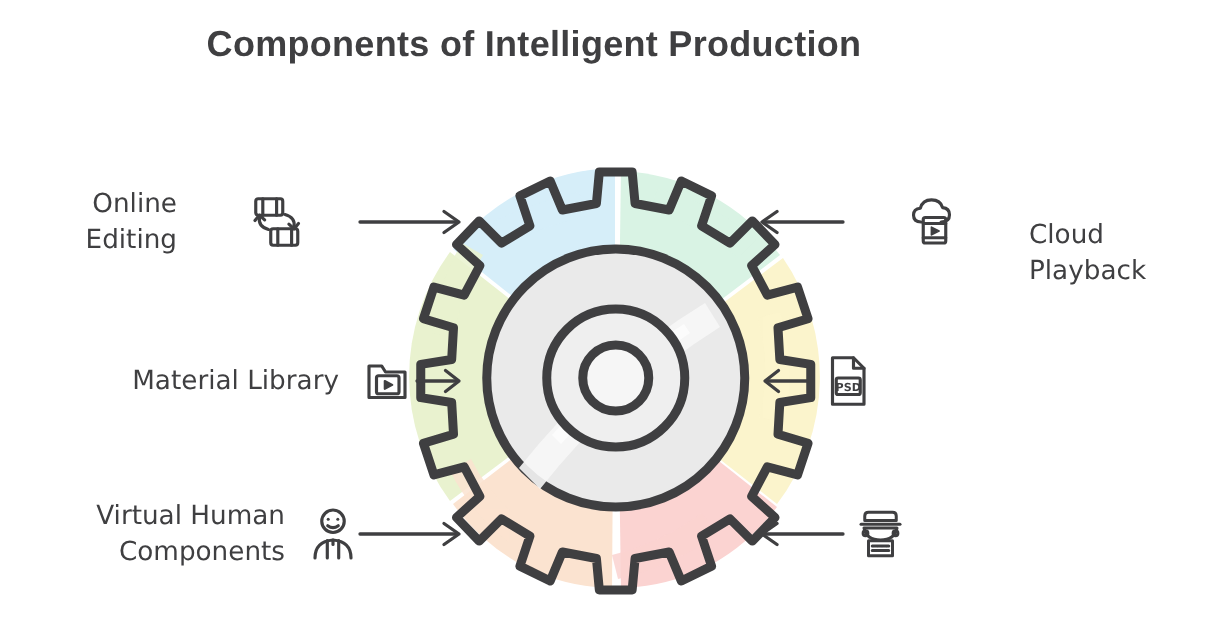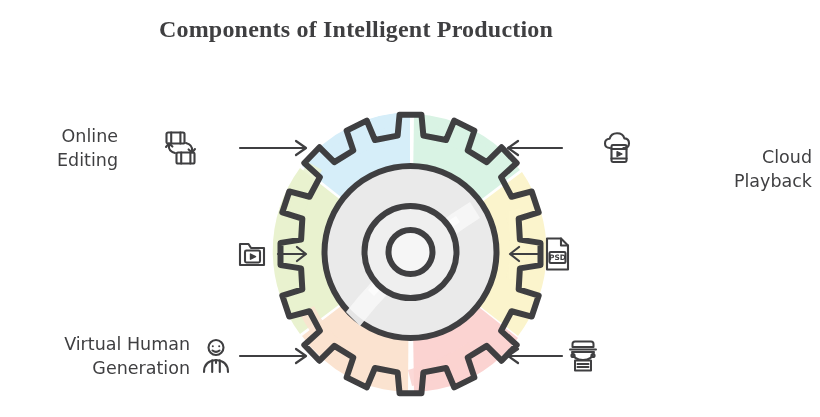--- a/index.html
+++ b/index.html
@@ -20,21 +20,21 @@
   #page-title {
     position: absolute;
     top: 16px;
     left: 0;
     width: 712px;
     text-align: center;
     font-size: 24px;
     font-weight: bold;
     letter-spacing: 0.2px;
     color: #3f3f41;
-    font-family: Liberation Serif, serif;
+    font-family: Liberation Sans, sans-serif;
   }
 
   
   .row {
     position: absolute;
     display: flex;
     align-items: center;
     height: 72px;
   }
   .row.left {
@@ -53,29 +53,29 @@
   .row-3 { top: 320px; }
 
   .label {
     font-size: 17.5px;
     line-height: 24px;
     color: #3f3f41;
     white-space: pre-line;
     font-family: "DejaVu Sans", sans-serif;
   }
   .row.left .label { text-align: right; padding-right: 10px; }
-  .row.right .label { text-align: right; padding-left: 10px; margin-top: 41px; }
+  .row.right .label { text-align: left; padding-left: 10px; margin-top: 41px; }
 
   .icon-box {
     width: 38px;
     height: 40px;
     flex: 0 0 38px;
     display: flex;
     align-items: center;
-    justify-content: flex-start;
+    justify-content: flex-end;
   }
 
   .arrow-box {
     flex: 0 0 auto;
     display: flex;
     align-items: center;
     justify-content: center;
   }
 
   
@@ -227,20 +227,21 @@
     <svg width="76" height="20" viewBox="0 0 76 20">
       <g fill="none" stroke="#3f3f41" stroke-width="2.2" stroke-linecap="round" stroke-linejoin="round">
         <line x1="2" y1="10" x2="66" y2="10"></line>
         <path d="M58 3 L68 10 L58 17"></path>
       </g>
     </svg>
   </div>
 </div>
 
 <div class="row left row-2">
+  <div class="label">Material Library</div>
 
   <div class="icon-box">
     <svg width="32" height="32" viewBox="0 0 32 32">
       <g fill="none" stroke="#3f3f41" stroke-width="2.1" stroke-linejoin="round" stroke-linecap="round">
         <path d="M4 6 L4 27 L28 27 L28 10 L15 10 L12.5 6 Z"></path>
         <rect x="9" y="12.5" width="15" height="12" rx="1.4"></rect>
         <path d="M14.5 16 L19.5 18.6 L14.5 21.2 Z" fill="#3f3f41" stroke-width="1.4"></path>
       </g>
     </svg>
   </div>
@@ -250,21 +251,21 @@
       <g fill="none" stroke="#3f3f41" stroke-width="2.2" stroke-linecap="round" stroke-linejoin="round">
         <line x1="4" y1="10" x2="30" y2="10"></line>
         <path d="M23 3 L32 10 L23 17"></path>
       </g>
     </svg>
   </div>
 </div>
 
 <div class="row left row-3">
   <div class="label">Virtual Human
-Generation</div>
+Components</div>
 
   <div class="icon-box">
     <svg width="32" height="36" viewBox="0 0 32 36">
       <g fill="none" stroke="#3f3f41" stroke-width="2.1" stroke-linejoin="round" stroke-linecap="round">
         <circle cx="16" cy="9.5" r="7.5"></circle>
         <circle cx="12.8" cy="8.2" r="1" fill="#3f3f41" stroke="none"></circle>
         <circle cx="19.2" cy="8.2" r="1" fill="#3f3f41" stroke="none"></circle>
         <path d="M12.5 12.5 q3.5 2.6 7 0"></path>
         <path d="M4 34 q0 -11 12 -12 q12 1 12 12"></path>
         <path d="M12.2 22.4 L12.2 34 M19.8 22.4 L19.8 34"></path>

